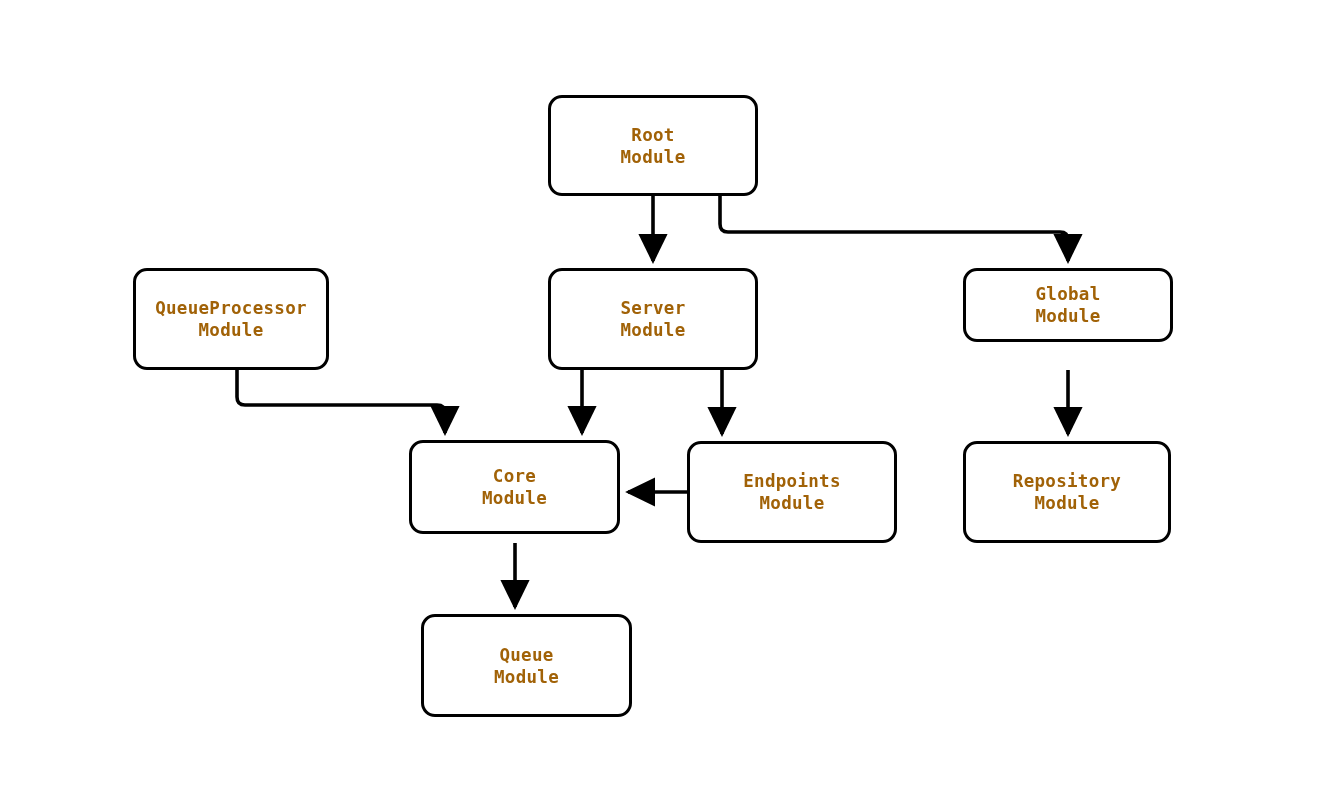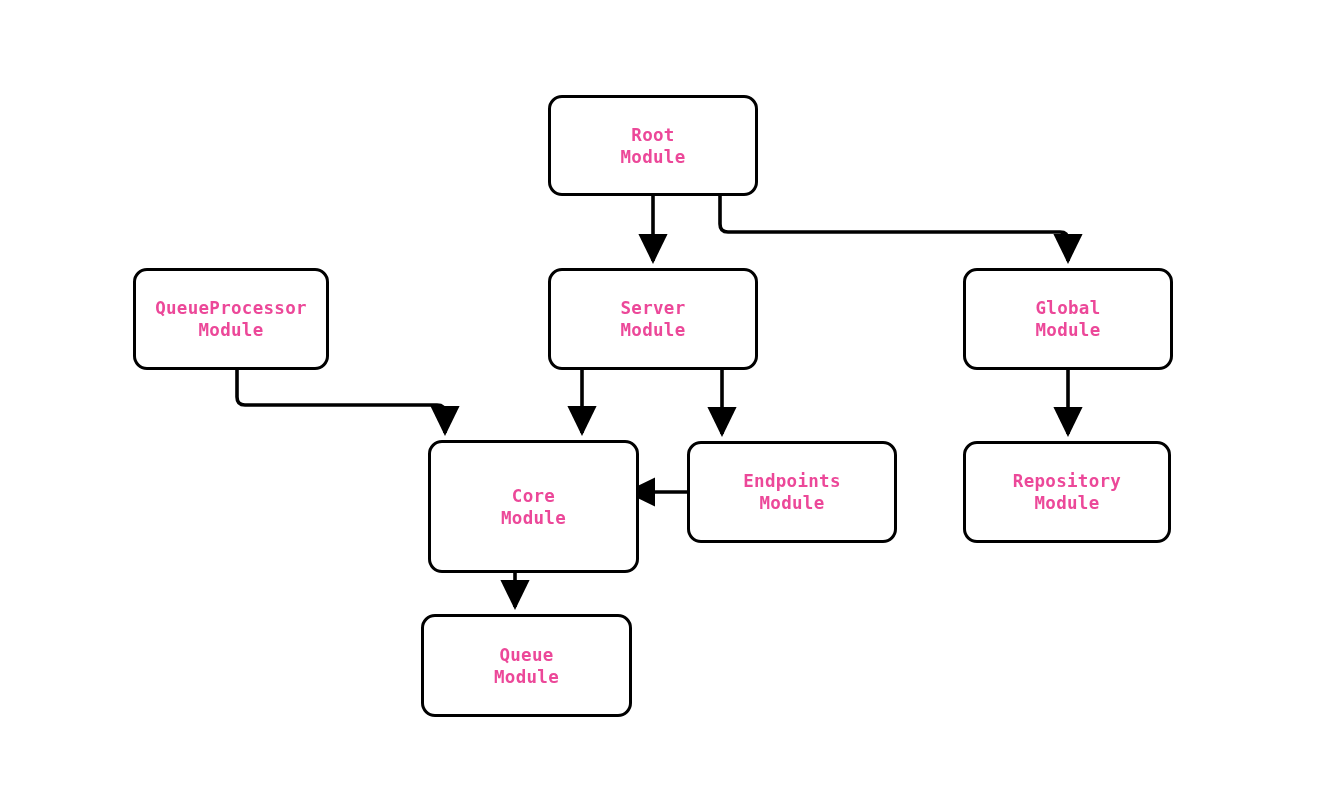--- a/index.html
+++ b/index.html
@@ -33,21 +33,21 @@
     flex-direction: column;
     align-items: center;
     justify-content: center;
     z-index: 2;
   }
   .node-label {
     font-family: "DejaVu Sans Mono", "Liberation Mono", monospace;
     font-size: 17.5px;
     font-weight: 700;
     line-height: 22px;
-    color: #ec4899;
+    color: #a16207;
     text-align: center;
     letter-spacing: 0.3px;
     white-space: pre;
   }
 </style>
 </head>
 <body>
 
 <div id="canvas">
 
@@ -87,26 +87,26 @@
   <div class="node" style="left:133px; top:268px; width:196px; height:102px;">
     <div class="node-label">QueueProcessor</div>
     <div class="node-label">Module</div>
   </div>
 
   <div class="node" style="left:548px; top:268px; width:210px; height:102px;">
     <div class="node-label">Server</div>
     <div class="node-label">Module</div>
   </div>
 
-  <div class="node" style="left:963px; top:268px; width:210px; height:102px;">
+  <div class="node" style="left:963px; top:268px; width:210px; height:74px;">
     <div class="node-label">Global</div>
     <div class="node-label">Module</div>
   </div>
 
-  <div class="node" style="left:428px; top:440px; width:211px; height:133px;">
+  <div class="node" style="left:409px; top:440px; width:211px; height:94px;">
     <div class="node-label">Core</div>
     <div class="node-label">Module</div>
   </div>
 
   <div class="node" style="left:687px; top:441px; width:210px; height:102px;">
     <div class="node-label">Endpoints</div>
     <div class="node-label">Module</div>
   </div>
 
   <div class="node" style="left:963px; top:441px; width:208px; height:102px;">

